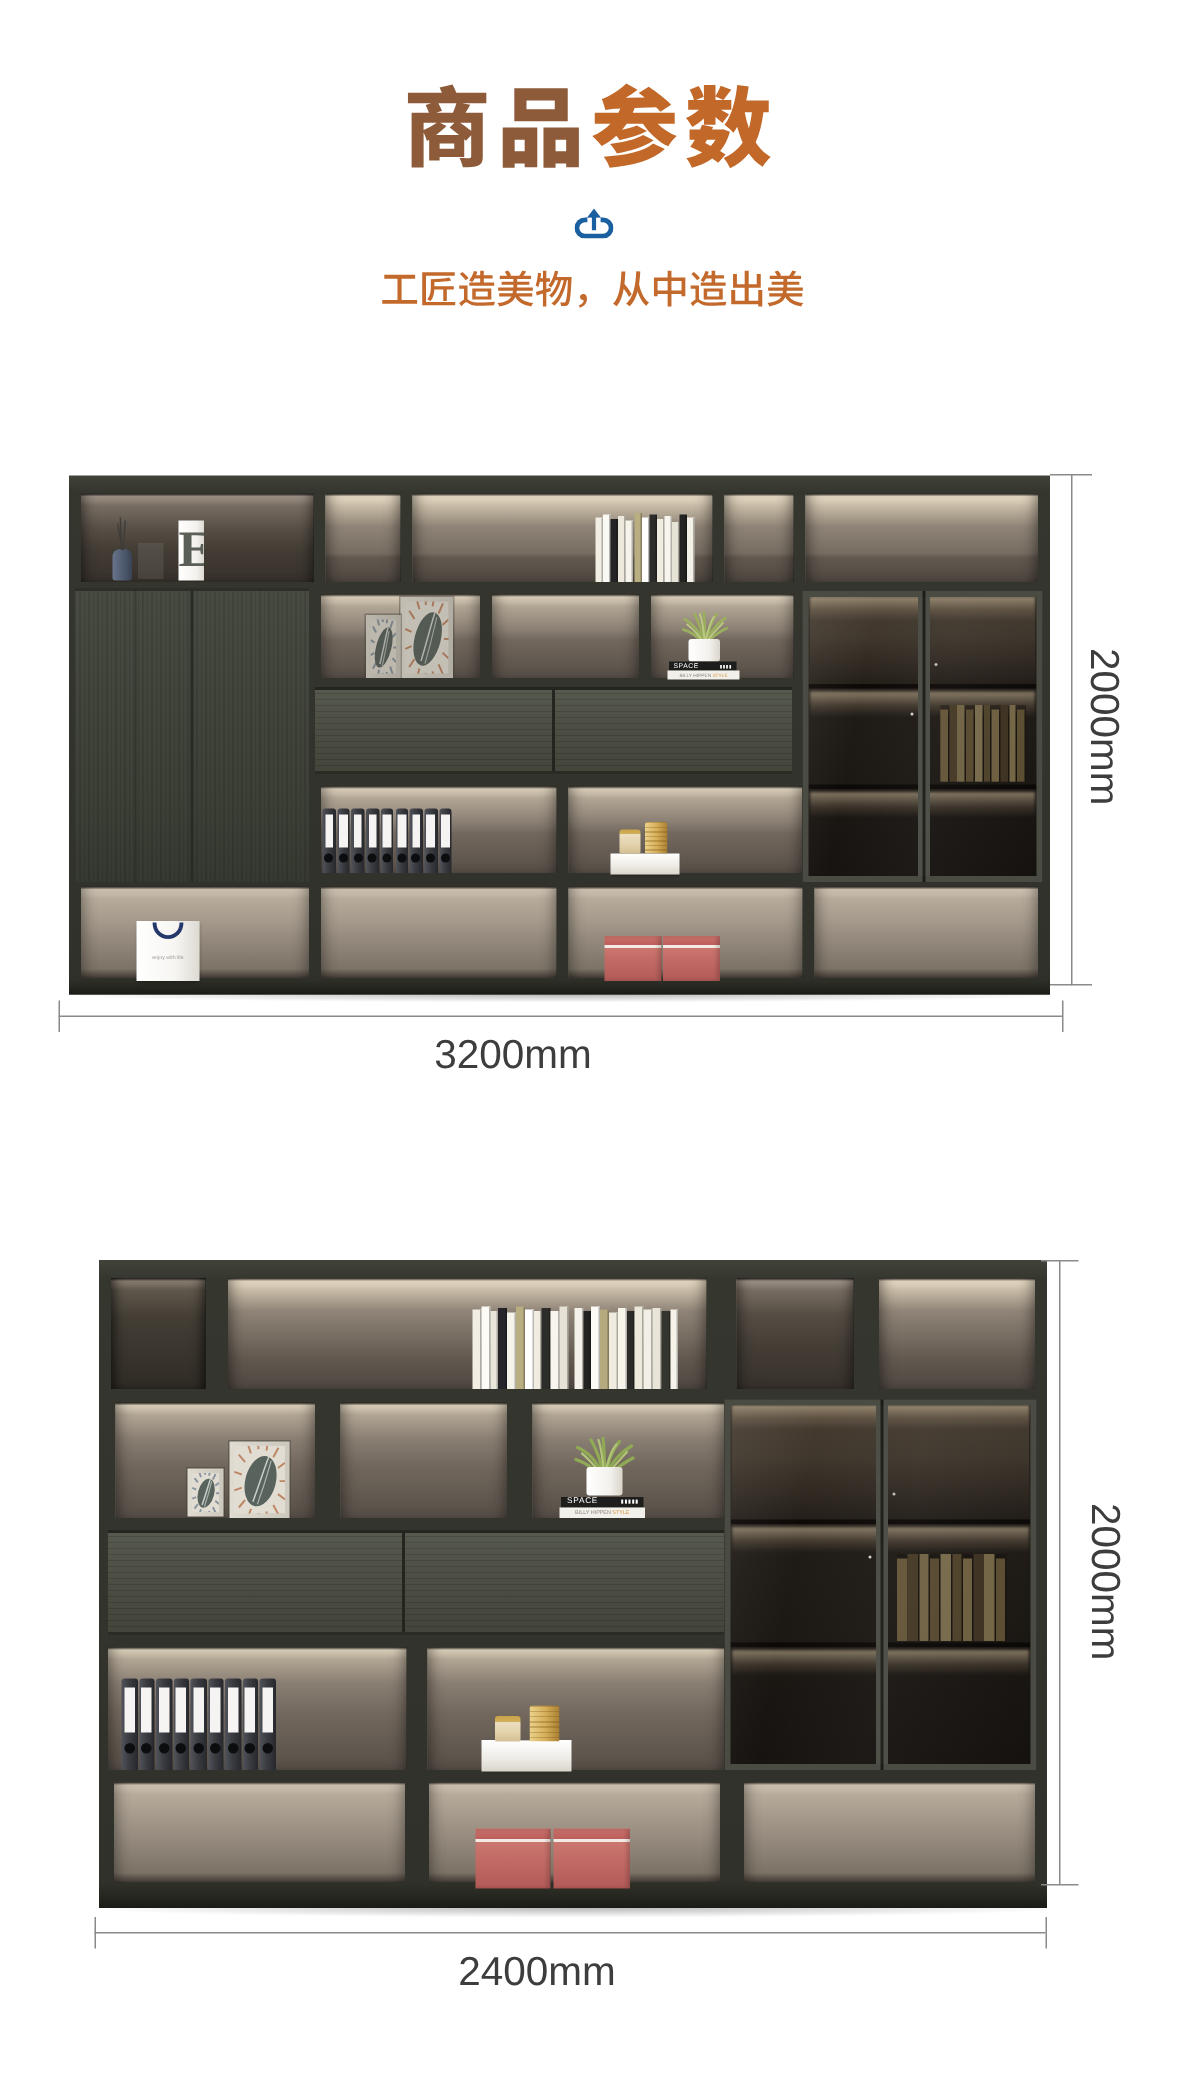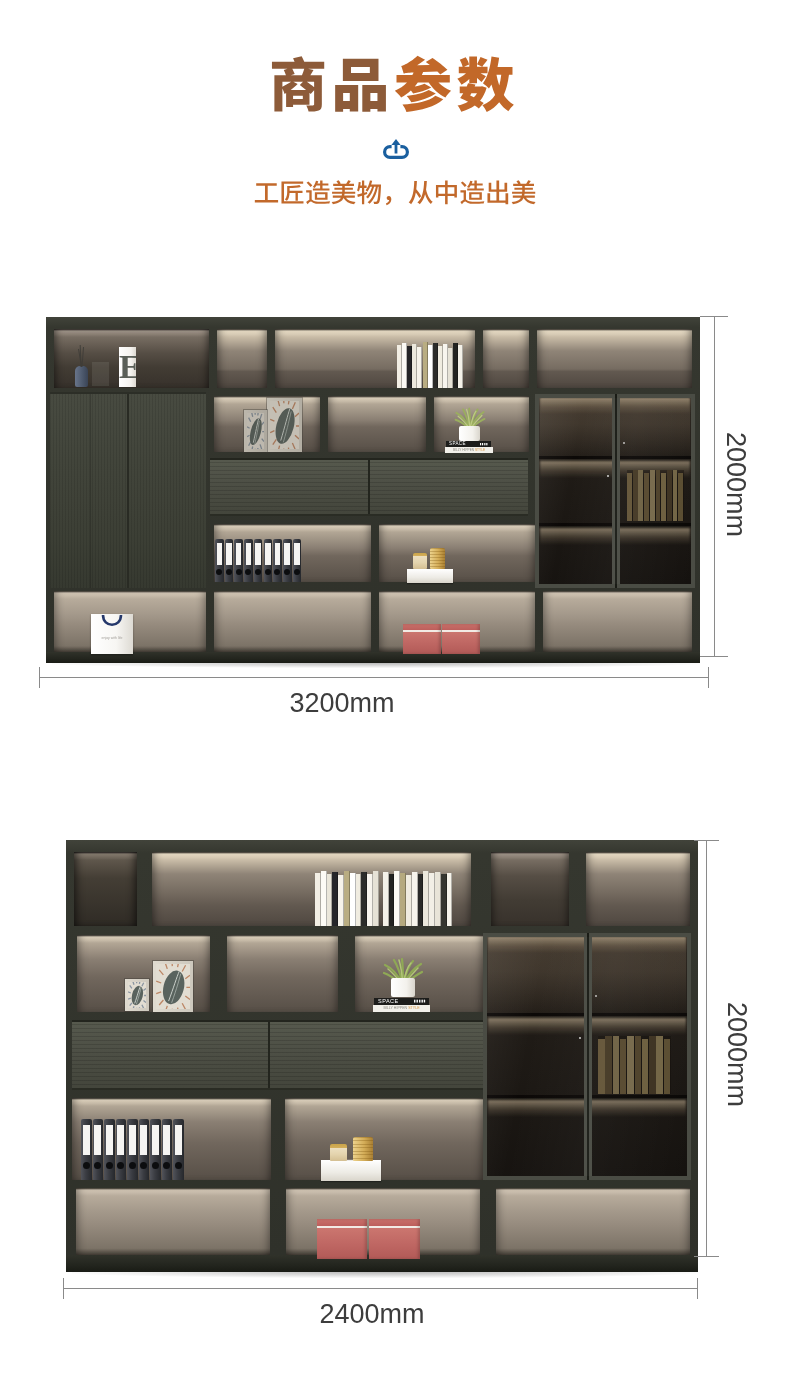--- a/index.html
+++ b/index.html
@@ -421,14 +421,14 @@
 <div class="a" style="left:721px;top:1000px;width:30px;height:110px;">
     <span class="dim" style="writing-mode:vertical-rl;display:block;height:110px;text-align:center;">2000mm</span>
   </div>
 
 <div class="a" style="left:63px;top:1288px;width:634px;height:1px;background:#8a8a8a;"></div>
 
 <div class="a" style="left:63px;top:1278px;width:1px;height:21px;background:#8a8a8a;"></div>
 
 <div class="a" style="left:697px;top:1278px;width:1px;height:21px;background:#8a8a8a;"></div>
 
-<div class="a" style="left:292px;top:1299px;width:160px;height:30px;">
+<div class="a" style="left:278px;top:1299px;width:160px;height:30px;">
     <div class="dim" style="text-align:center;">2400mm</div>
   </div>
 </body></html>

